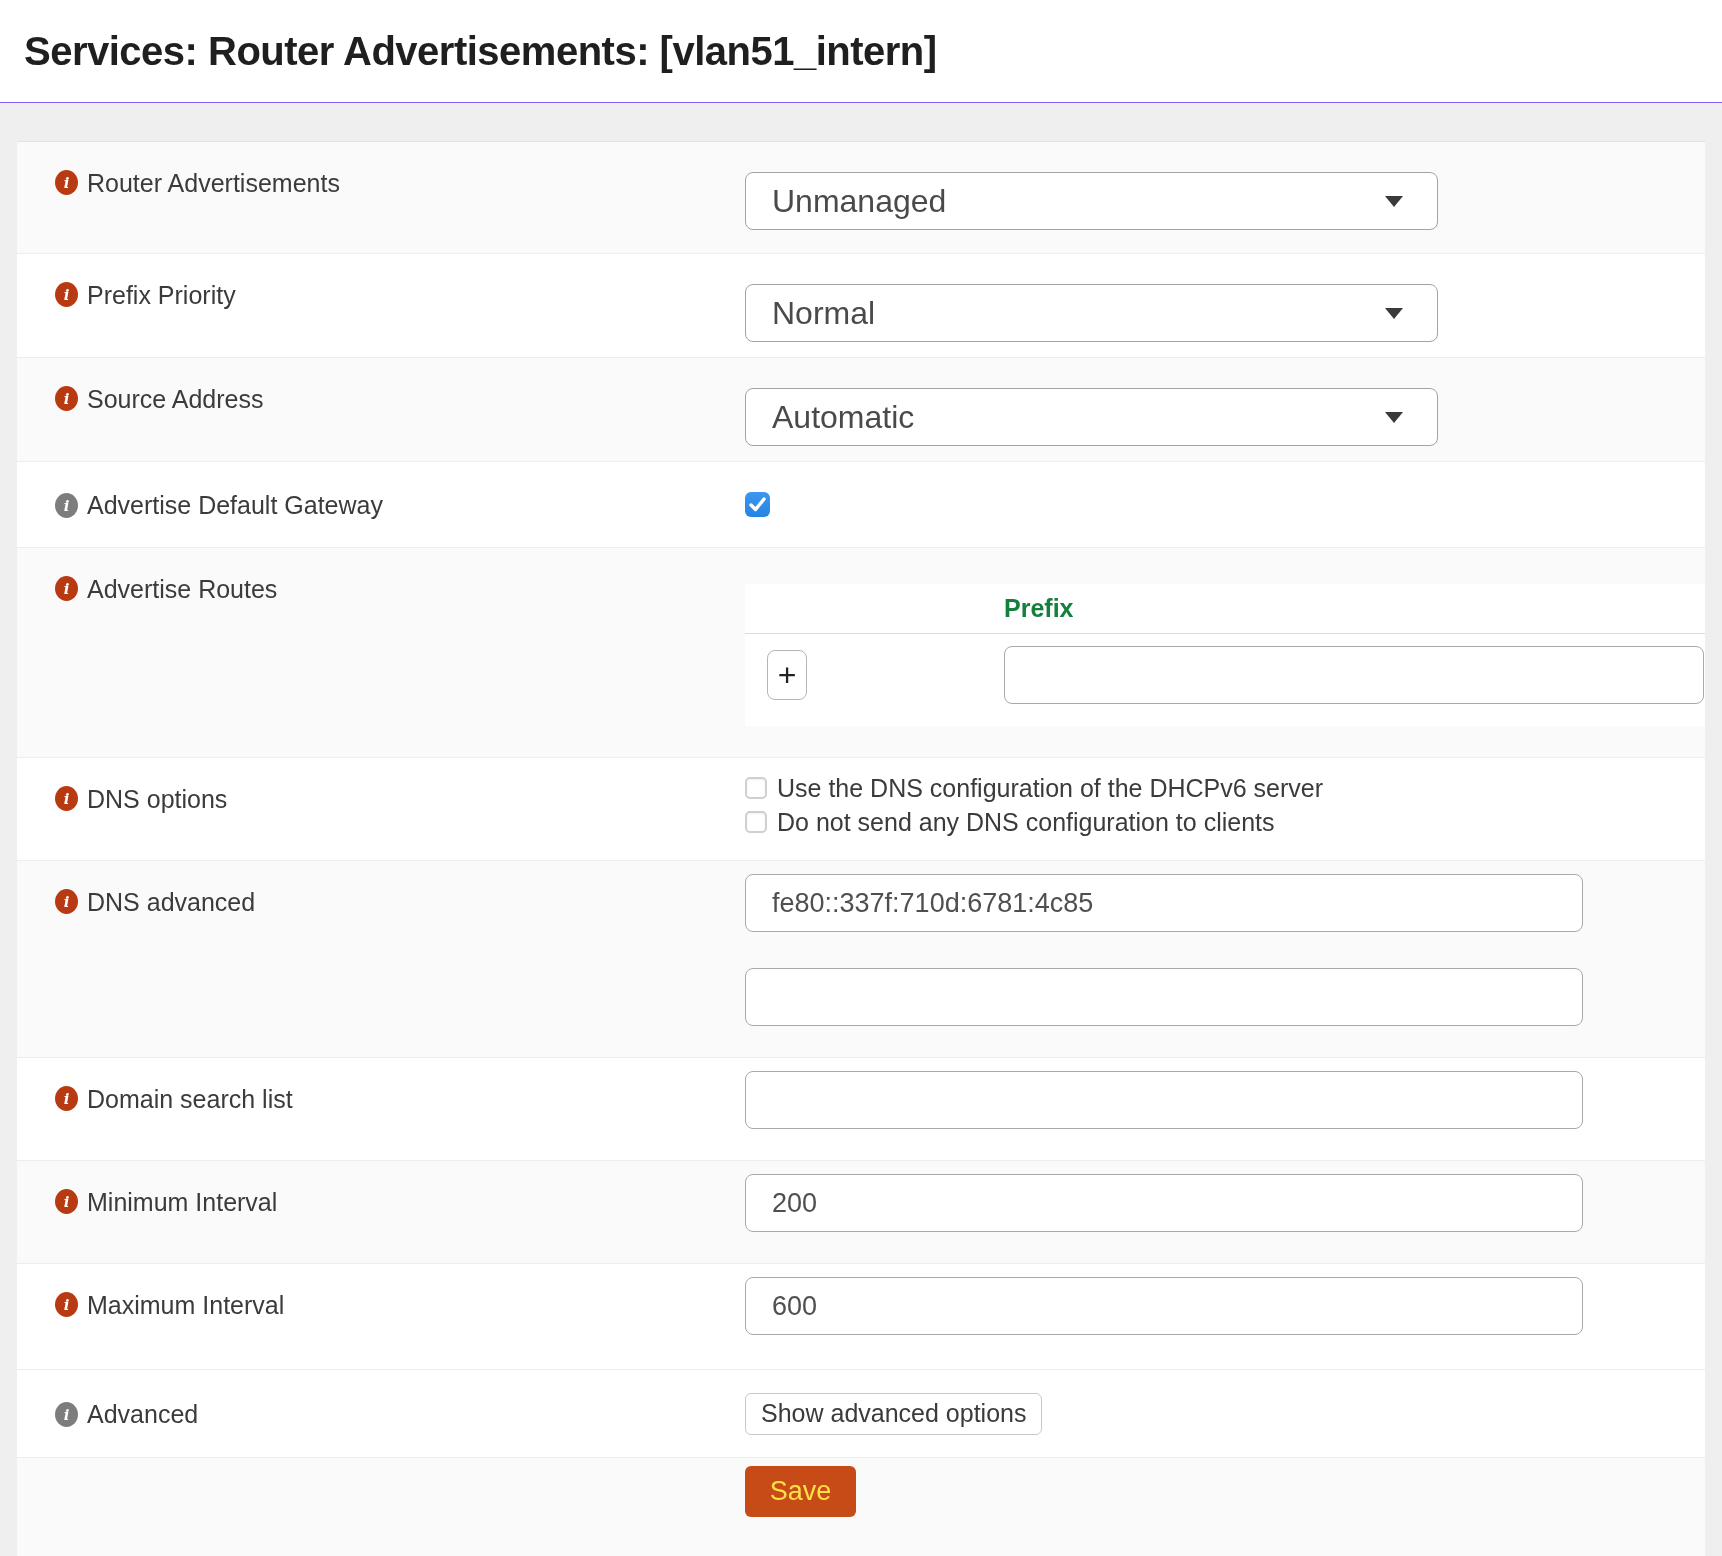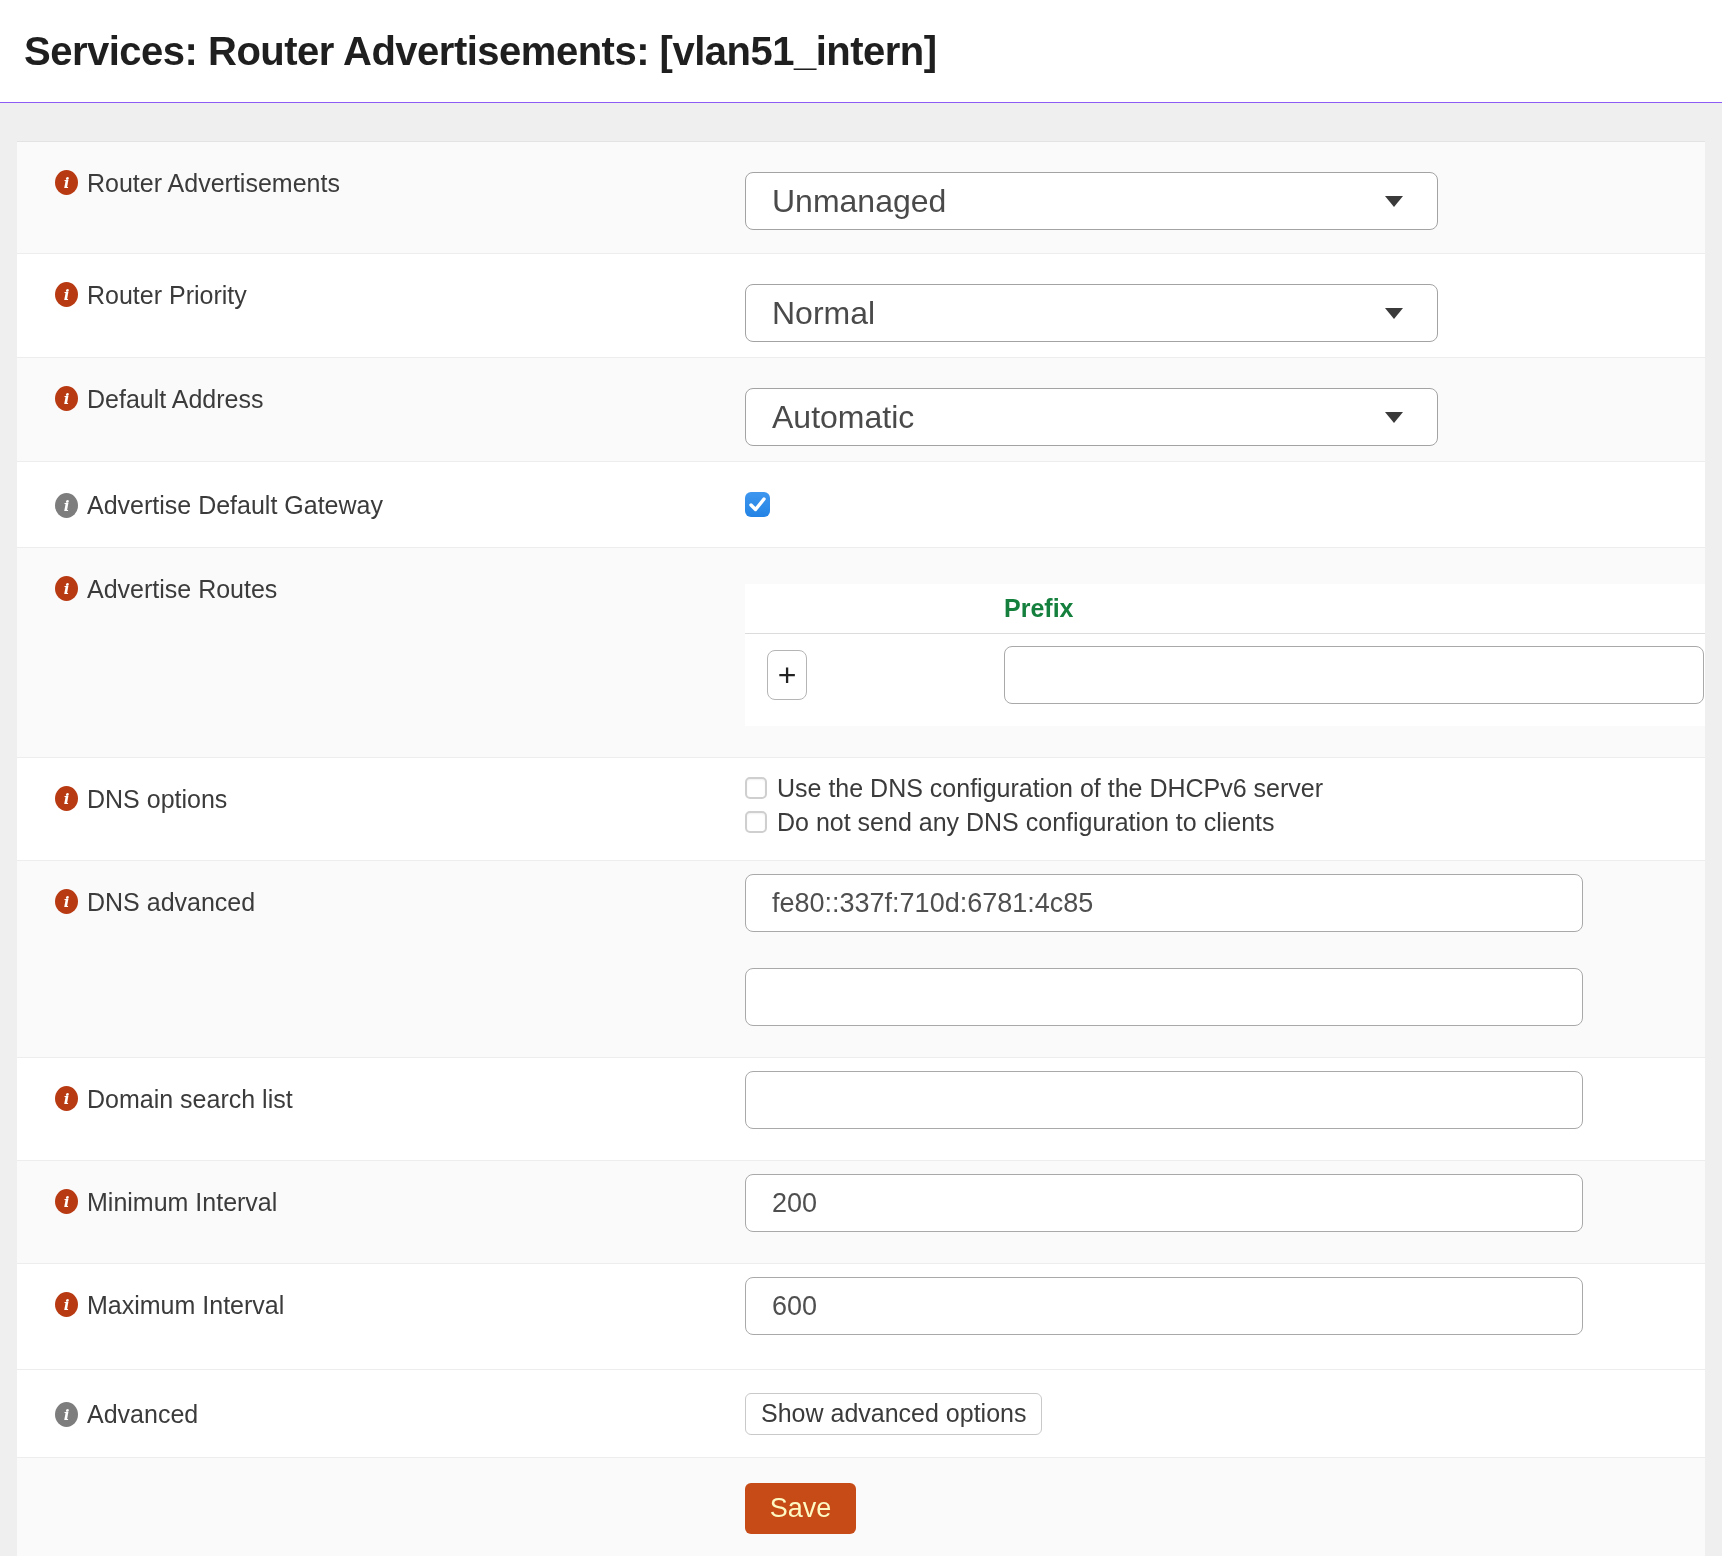--- a/index.html
+++ b/index.html
@@ -109,22 +109,22 @@
   }
   
   .advbtn{
     height:42px;border:1px solid #c9c9c9;border-radius:6px;background:#ffffff;
     font-size:25px;color:#3b3b3b;padding:0 15px;
     display:inline-flex;align-items:center;cursor:pointer;
     font-family:"Liberation Sans", sans-serif;
   }
   
   .savebtn{
-    margin-top:25px;width:111px;height:51px;border:none;border-radius:6px;
-    background:#c64b17;color:#fef9c3;font-size:27px;
+    margin-top:8px;width:111px;height:51px;border:none;border-radius:6px;
+    background:#c64b17;color:#fde047;font-size:27px;
     display:flex;align-items:center;justify-content:center;cursor:pointer;
     font-family:"Liberation Sans", sans-serif;
   }
 </style>
 </head>
 <body>
 
 <div class="titlebar">
   <h1>Services: Router Advertisements: [vlan51_intern]</h1>
 </div>
@@ -140,34 +140,34 @@
       <div class="select">
         <span>Unmanaged</span>
         <span class="caret"></span>
       </div>
     </div>
   </div>
 
   <div class="row r2 bg-w">
     <div class="lbl">
       <span class="info red">i</span>
-      <span class="txt">Router Priority</span>
+      <span class="txt">Prefix Priority</span>
     </div>
     <div class="ctrl">
       <div class="select">
         <span>Normal</span>
         <span class="caret"></span>
       </div>
     </div>
   </div>
 
   <div class="row r3 bg-g">
     <div class="lbl">
       <span class="info red">i</span>
-      <span class="txt">Default Address</span>
+      <span class="txt">Source Address</span>
     </div>
     <div class="ctrl">
       <div class="select">
         <span>Automatic</span>
         <span class="caret"></span>
       </div>
     </div>
   </div>
 
   <div class="row r4 bg-w">

